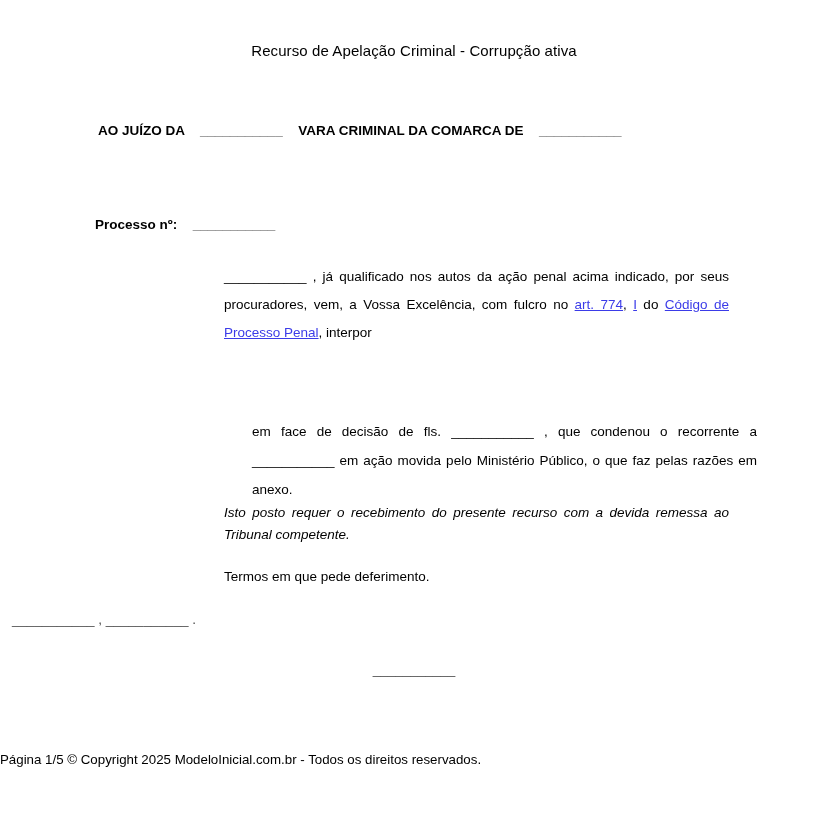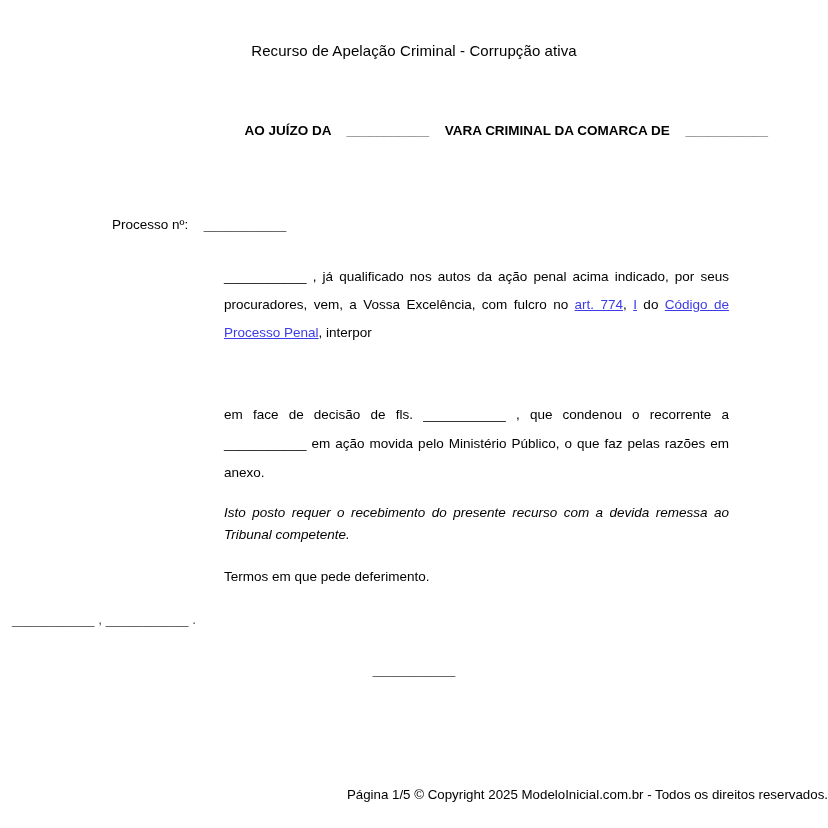--- a/index.html
+++ b/index.html
@@ -32,47 +32,48 @@
     letter-spacing: 0.1px;
   }
   .addressee {
     position: absolute;
     top: 123px;
     left: 98px;
     right: 60px;
     font-weight: bold;
     font-size: 13.5px;
     white-space: nowrap;
-    text-align: right;
   }
   .addressee .blank { font-weight: bold; }
   .processo {
     position: absolute;
     top: 217px;
-    left: 112px;
+    left: 95px;
+    font-weight: bold;
   }
   .indented {
     position: absolute;
     left: 224px;
     width: 505px;
   }
   .para1 {
     top: 263px;
     line-height: 28px;
     text-align: justify;
   }
   .doc-heading {
     top: 359px;
     text-align: center;
     font-weight: bold;
   }
   .para2 {
-    top: 400px;
+    top: 417px;
     line-height: 29px;
     text-align: justify;
+    margin-left: 28px;
   }
   .para3 {
     top: 502px;
     line-height: 22px;
     text-align: justify;
     font-style: italic;
   }
   .termos {
     top: 566px;
     line-height: 22px;
@@ -87,24 +88,24 @@
   }
   .signature {
     position: absolute;
     top: 662px;
     left: 0;
     width: 100%;
     text-align: center;
   }
   .footer {
     position: absolute;
-    top: 787px;
+    top: 752px;
     left: 0;
     width: 100%;
-    text-align: right;
+    text-align: left;
     font-size: 13.3px;
   }
   a.doc-link {
     color: var(--link-color, #3b3be8);
     text-decoration: underline;
     cursor: pointer;
   }
   .blank {
     letter-spacing: 0;
     color: #4a4a4a;

